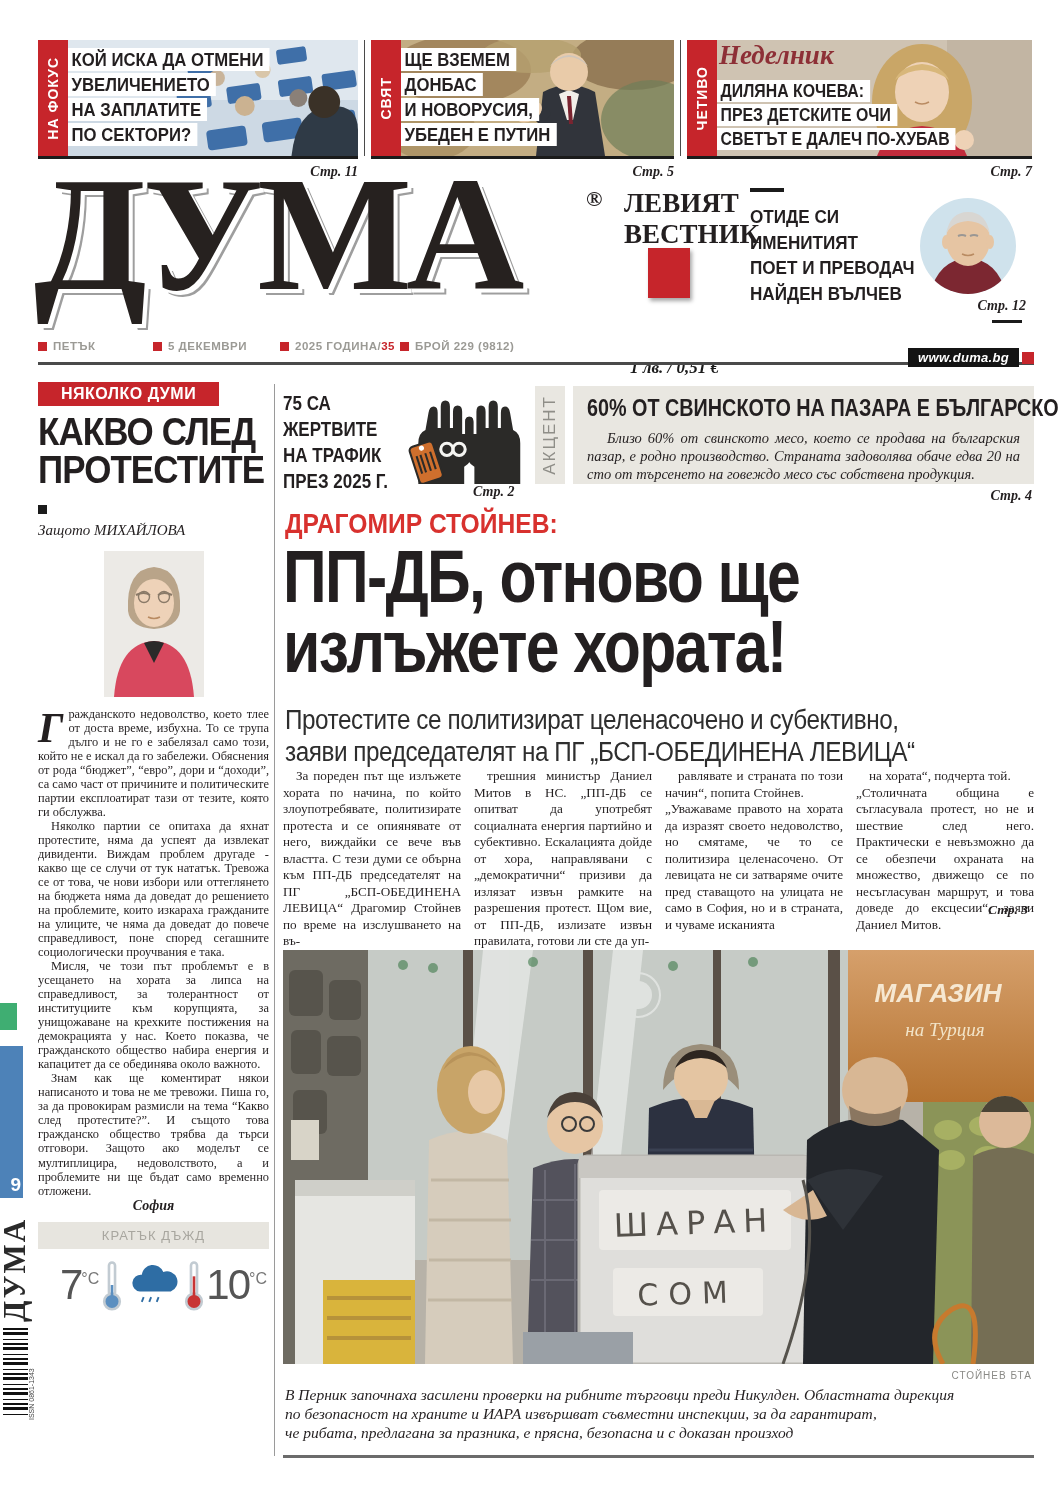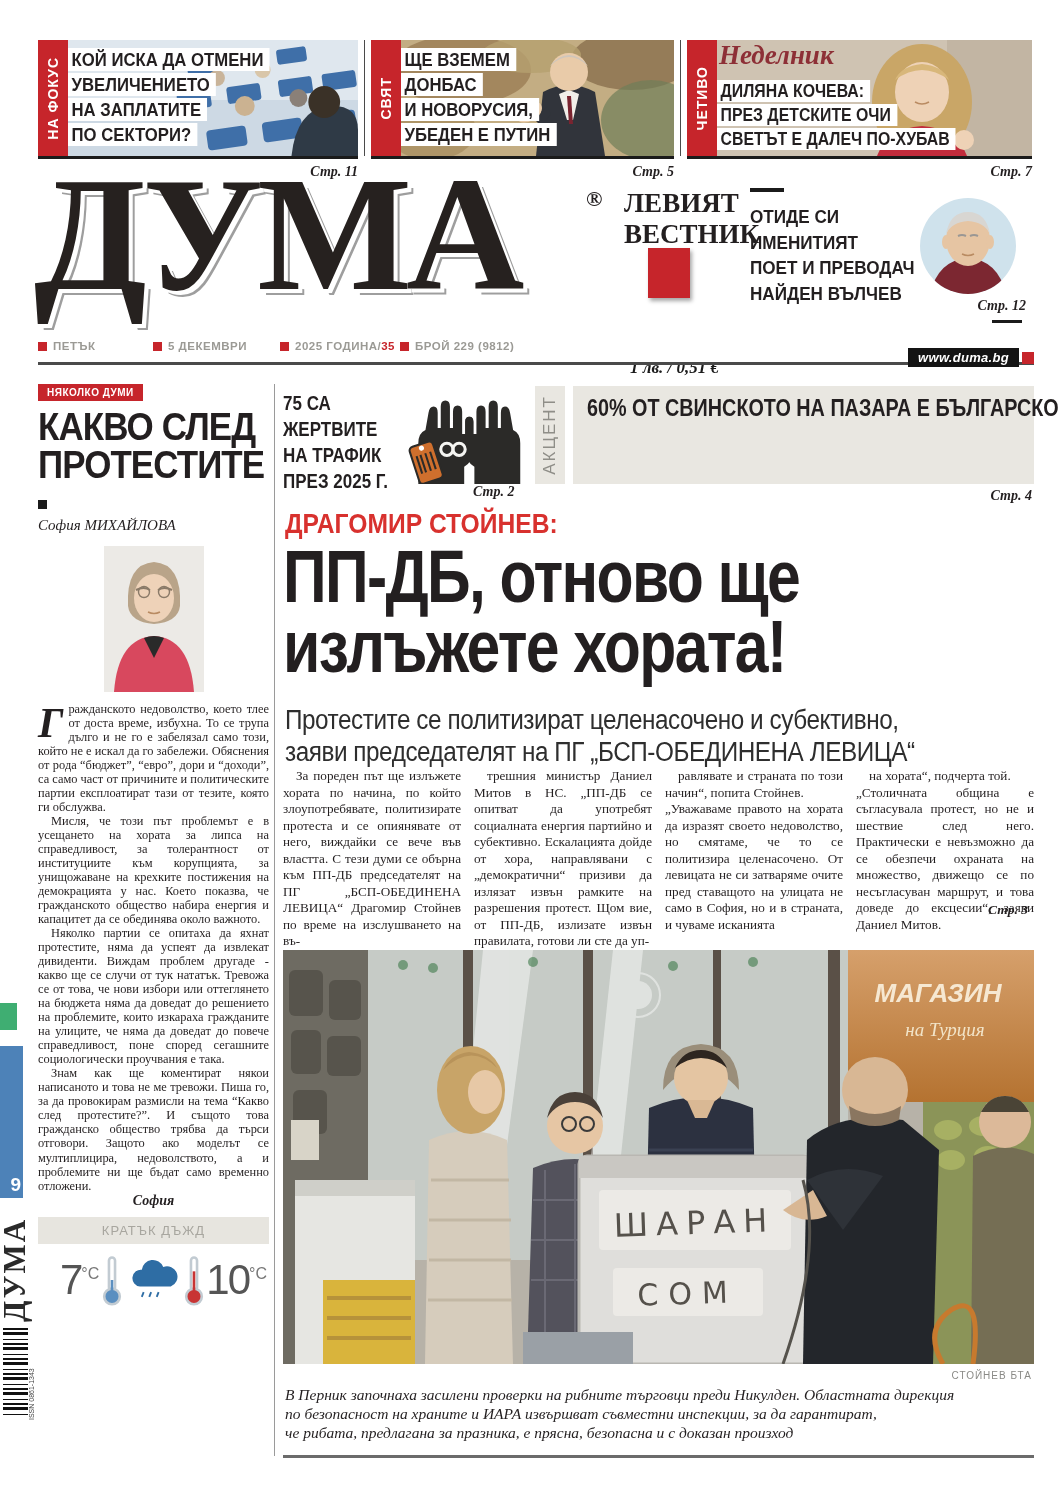--- a/index.html
+++ b/index.html
@@ -59,21 +59,21 @@
         font-style:italic;font-weight:bold;font-size:17px;color:#1b1b1b;margin-top:24px;}
   .d-rule{position:absolute;left:0;top:28px;width:996px;border-top:3px solid #4a4a4a;}
   .d-site{position:absolute;right:0;top:14px;display:flex;align-items:center;z-index:2;}
   .d-site .box{background:#141414;color:#fff;font-style:italic;font-weight:bold;font-size:13px;
         padding:2px 10px;letter-spacing:.3px;}
   .d-site .sq{width:12px;height:12px;background:var(--red);margin-left:3px;}
 
   
   .opinion{position:absolute;left:38px;top:382px;width:231px;}
   .op-tag{display:inline-block;background:var(--red);color:#fff;font-family:"Liberation Sans",sans-serif;
-        font-weight:bold;font-size:10px;padding:3px 9px;letter-spacing:.5px;}
+        font-weight:bold;font-size:16px;padding:3px 23px;letter-spacing:.5px;}
   .op-title{margin-top:7px;font-family:"Liberation Sans",sans-serif;font-weight:bold;font-size:38px;
         line-height:1.0;letter-spacing:-1px;white-space:pre-line;transform:scaleX(0.92);transform-origin:0 0;width:109%;}
   .op-bullet{width:9px;height:9px;background:#1b1b1b;margin-top:16px;}
   .op-author{font-style:italic;font-size:15px;margin-top:8px;}
   .op-photo{width:100px;height:146px;margin:12px auto 10px;}
   .op-photo svg{width:100%;height:100%;display:block;}
   .op-text{font-size:12.4px;line-height:1.13;text-align:justify;}
   .op-text p{margin:0;text-indent:13px;}
   .op-text p.lead{text-indent:0;}
   .dropcap{float:left;font-style:italic;font-weight:bold;font-size:42px;line-height:.78;padding:5px 5px 0 0;}
@@ -285,38 +285,38 @@
       <span class="box">www.duma.bg</span>
       <span class="sq"></span>
     </div>
   </div>
 
   <div class="opinion">
     <span class="op-tag">НЯКОЛКО ДУМИ</span>
     <div class="op-title">КАКВО СЛЕД
 ПРОТЕСТИТЕ</div>
     <div class="op-bullet"></div>
-    <div class="op-author">София МИХАЙЛОВА</div>
+    <div class="op-author">Защото МИХАЙЛОВА</div>
     <div class="op-photo">
       <svg viewBox="0 0 100 146">
         <rect width="100" height="146" fill="#eceae6"></rect>
         <path d="M24 60 Q22 18 50 16 Q78 18 76 60 Q74 76 50 78 Q26 76 24 60 Z" fill="#b9a489"></path>
         <ellipse cx="50" cy="52" rx="20" ry="24" fill="#eed2b8"></ellipse>
         <path d="M32 44 Q40 40 46 44 M54 44 Q60 40 68 44" stroke="#8a7a68" stroke-width="2" fill="none"></path>
         <circle cx="40" cy="46" r="5.5" fill="none" stroke="#8a7a68" stroke-width="1.4"></circle>
         <circle cx="60" cy="46" r="5.5" fill="none" stroke="#8a7a68" stroke-width="1.4"></circle>
         <path d="M44 66 Q50 69 56 66" stroke="#b98b62" stroke-width="1.6" fill="none"></path>
         <path d="M10 146 Q14 92 50 90 Q86 92 90 146 Z" fill="#d8485e"></path>
         <path d="M40 92 L50 112 L60 92 Q50 88 40 92 Z" fill="#2a2a2a"></path>
       </svg>
     </div>
     <div class="op-text">
       <p class="lead"><span class="dropcap">Г</span><span>ражданското недоволство, което тлее от доста време, избухна. То се трупа дълго и не го е забелязал само този, който не е искал да го забележи. Обяснения от рода “бюджет”, “евро”, дори и “доходи”, са само част от причините и политическите партии експлоатират тази от тезите, която ги обслужва.</span></p>
+      <p>Няколко партии се опитаха да яхнат протестите, няма да успеят да извлекат дивиденти. Виждам проблем другаде - какво ще се случи от тук нататък. Тревожа се от това, че нови избори или оттеглянето на бюджета няма да доведат до решението на проблемите, които изкараха гражданите на улиците, че няма да доведат до повече справедливост, поне според сегашните социологически проучвания е така.</p>
       <p>Мисля, че този път проблемът е в усещането на хората за липса на справедливост, за толерантност от институциите към корупцията, за унищожаване на крехките постижения на демокрацията у нас. Което показва, че гражданското общество набира енергия и капацитет да се обединява около важното.</p>
-      <p>Няколко партии се опитаха да яхнат протестите, няма да успеят да извлекат дивиденти. Виждам проблем другаде - какво ще се случи от тук нататък. Тревожа се от това, че нови избори или оттеглянето на бюджета няма да доведат до решението на проблемите, които изкараха гражданите на улиците, че няма да доведат до повече справедливост, поне според сегашните социологически проучвания е така.</p>
       <p>Знам как ще коментират някои написаното и това не ме тревожи. Пиша го, за да провокирам размисли на тема “Какво след протестите?”. И същото това гражданско общество трябва да търси отговори. Защото ако моделът се мултиплицира, недоволството, а и проблемите ни ще бъдат само временно отложени.</p>
     </div>
     <div class="w-city">София</div>
     <div class="w-cond">КРАТЪК ДЪЖД</div>
     <div class="w-row">
       <div class="w-temp"><span>7</span><sup>°C</sup></div>
       <svg width="22" height="52" viewBox="0 0 24 60">
         <rect x="8.5" y="4" width="7" height="38" rx="3.5" fill="#fff" stroke="#c2cbd2" stroke-width="3"></rect>
         <circle cx="12" cy="49" r="9" fill="#5b8fc0" stroke="#c2cbd2" stroke-width="3"></circle>
         <rect x="10.5" y="30" width="3" height="16" fill="#5b8fc0"></rect>
@@ -366,20 +366,21 @@
         </g>
       </svg>
       <div class="tr-page">Стр. 2</div>
     </div>
 
     <div class="ak-label">
         <span>АКЦЕНТ</span>
       </div>
     <div class="ak-box">
       <div class="ak-head">60% ОТ СВИНСКОТО НА ПАЗАРА Е БЪЛГАРСКО</div>
+      <div class="ak-text"><span class="ind"></span><span>Близо 60% от свинското месо, което се продава на българския пазар, е родно производство. Страната задоволява обаче едва 20 на сто от търсенето на говеждо месо със собствена продукция.</span></div>
     </div>
     <div class="ak-page">Стр. 4</div>
 
     <div class="kicker">ДРАГОМИР СТОЙНЕВ:</div>
     <div class="headline">ПП-ДБ, отново ще
 излъжете хората!</div>
     <div class="subhead">Протестите се политизират целенасочено и субективно,
 заяви председателят на ПГ „БСП-ОБЕДИНЕНА ЛЕВИЦА“</div>
 
     <div class="columns">

